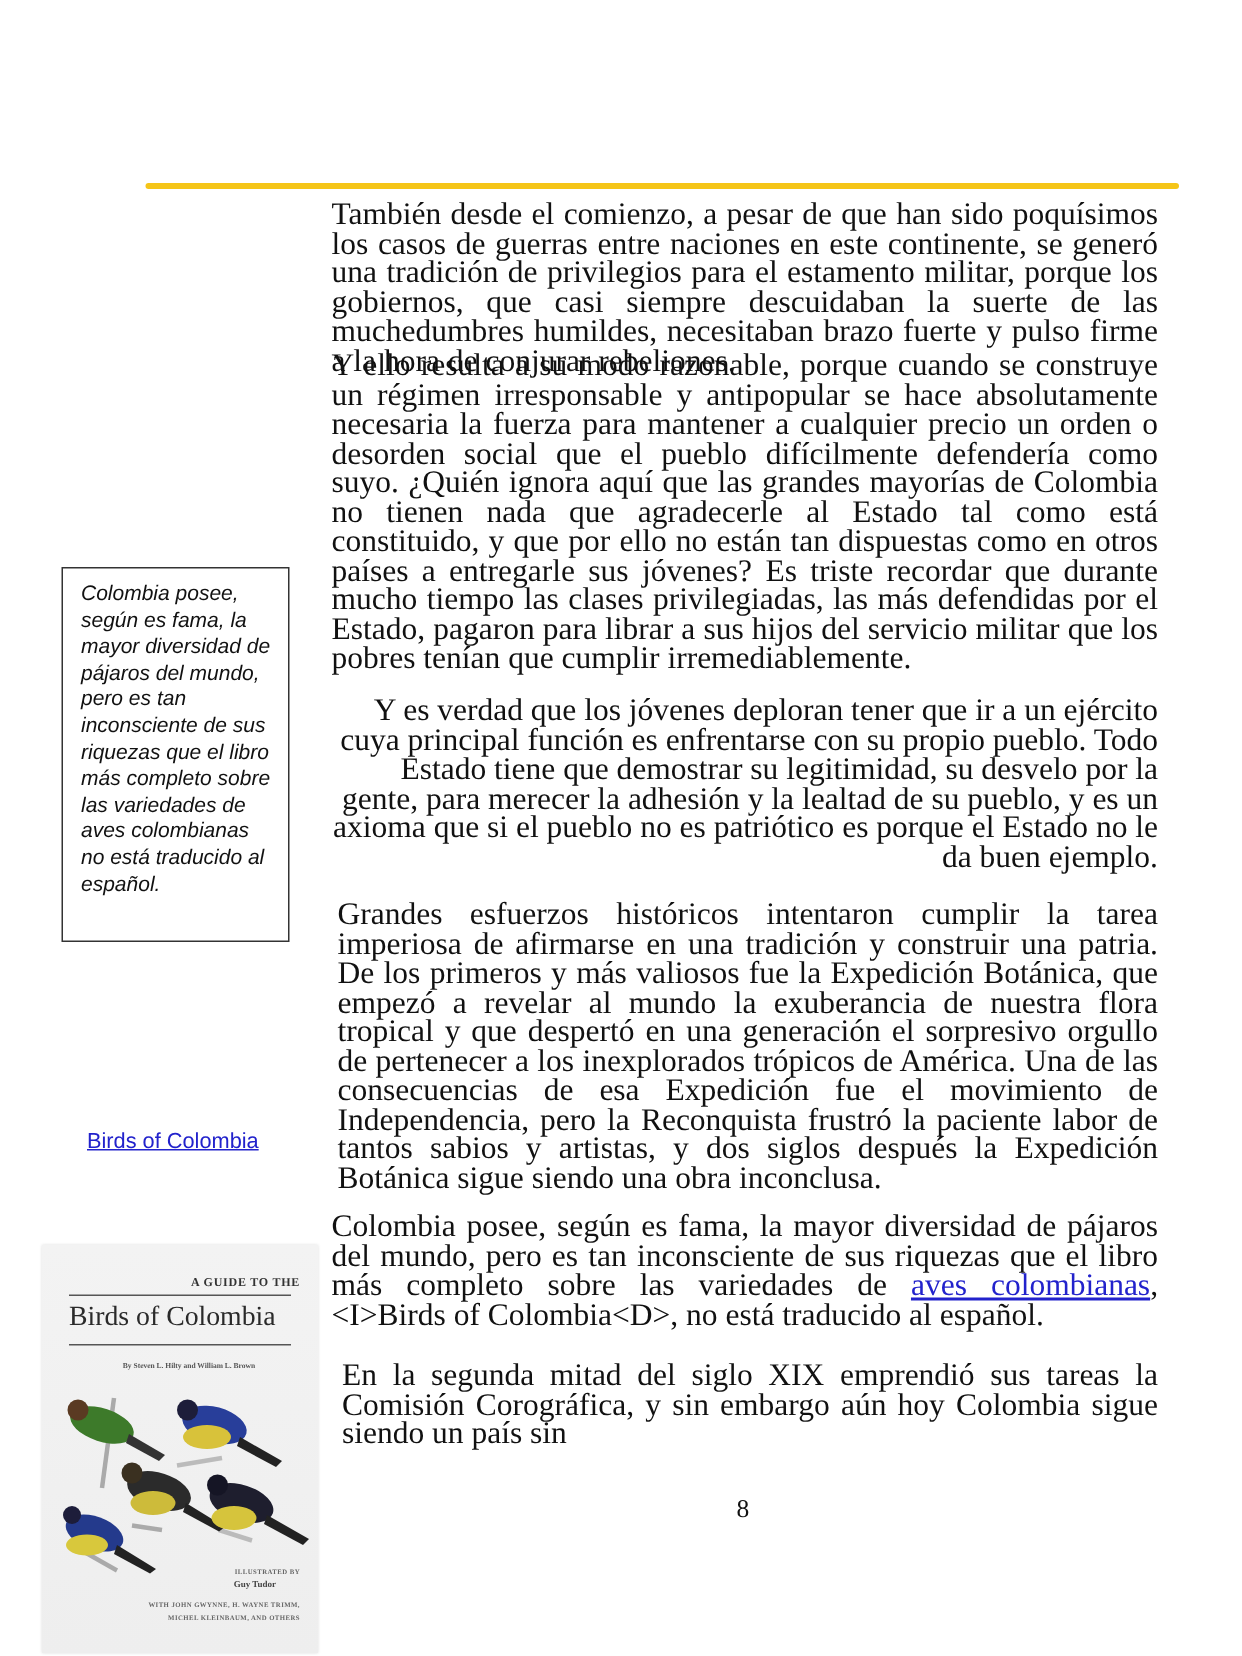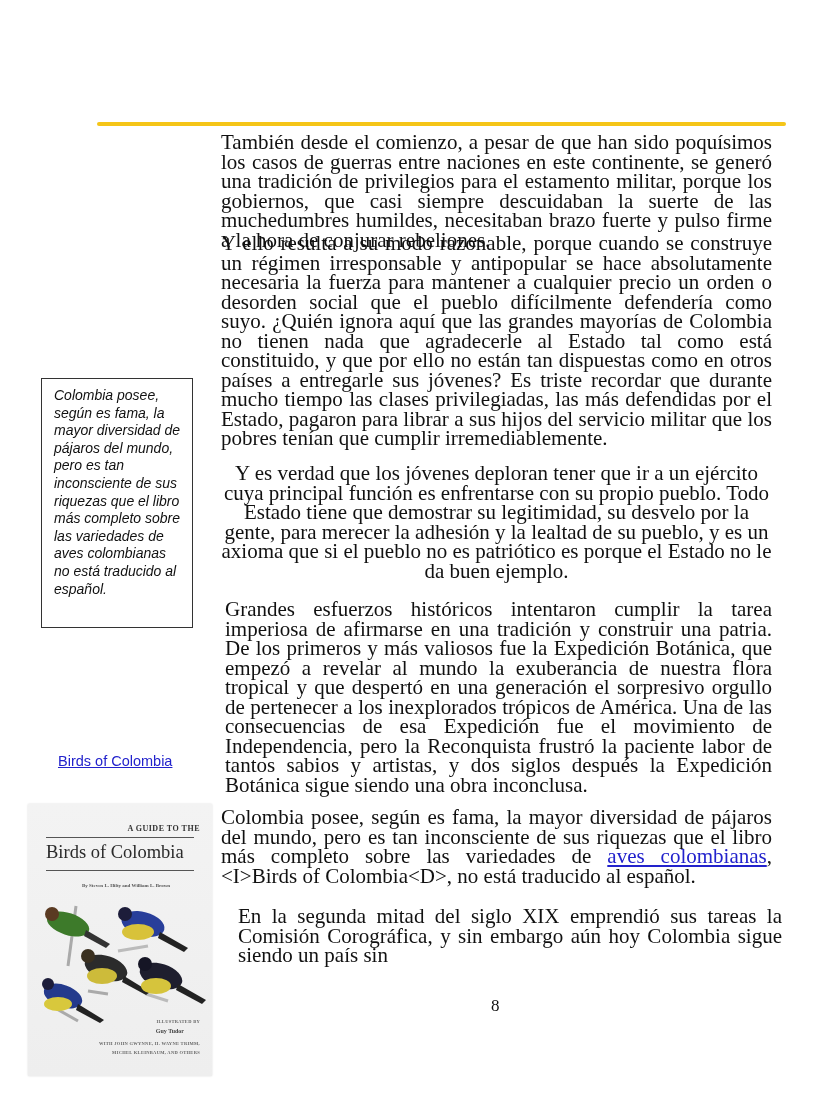--- a/index.html
+++ b/index.html
@@ -5,32 +5,32 @@
   html, body { margin: 0; padding: 0; background: #ffffff; }
   body { width: 828px; height: 1104px; position: relative; overflow: hidden;
          font-family: "Liberation Sans", sans-serif; color: #111111; }
   .rule { position: absolute; left: 97px; top: 122px; width: 689px; height: 4px;
           background: #f5c518; border-radius: 2px; }
   .col { position: absolute; left: 221px; width: 551px; font-size: 21px; line-height: 19.5px;
          text-align: justify; font-family: Liberation Serif, serif; }
   .col p { margin: 0; }
   .p1 { top: 133px; }
   .p2 { top: 234px; }
-  .p3 { top: 464px; text-align: center; }
+  .p3 { top: 464px; text-align: right; }
   .p4 { top: 600px; }
   .p4 .lead { padding-left: 4px; }
   .p5 { top: 808px; }
-  .p6 { top: 907px; left: 228px; width: 544px; margin-left: 10px; }
+  .p6 { top: 907px; left: 228px; width: 544px; }
   .sidebox { position: absolute; left: 41px; top: 378px; width: 152px; height: 250px;
              border: 1px solid #333333; box-sizing: border-box; padding: 8px 10px 0 12px;
              font-style: italic; font-size: 14px; line-height: 17.6px; color: #111; }
   .links { position: absolute; left: 58px; top: 753px; font-size: 14.5px; line-height: 17.5px; }
   .links a { color: #1a0dab; color: #2222cc; text-decoration: underline; display: block; }
   .inline-link { color: #2222cc; text-decoration: underline; }
-  .cover { position: absolute; left: 28px; top: 804px; width: 184px; height: 272px;
+  .cover { position: absolute; left: 28px; top: 830px; width: 184px; height: 272px;
            background: linear-gradient(180deg, #f3f3f3 0%, #eeeeee 100%); box-shadow: 0 0 2px #ddd; }
   .cover .kicker { position: absolute; right: 12px; top: 20px; font-family: "Liberation Serif", serif;
                    font-size: 8px; letter-spacing: 0.5px; font-weight: bold; color: #333; }
   .cover .hr { position: absolute; left: 18px; right: 18px; height: 1px; background: #555; }
   .cover .title { position: absolute; left: 18px; top: 38px; font-family: "Liberation Serif", serif;
                   font-size: 18.5px; color: #2a2a2a; white-space: nowrap; }
   .cover .authors { position: absolute; left: 22px; right: 10px; top: 79px; font-family: "Liberation Serif", serif;
                     font-size: 5px; font-weight: bold; color: #555; text-align: center; }
   .cover .ill { position: absolute; right: 12px; font-family: "Liberation Serif", serif; font-size: 4.5px;
                 font-weight: bold; color: #666; text-align: right; letter-spacing: 0.3px; }

